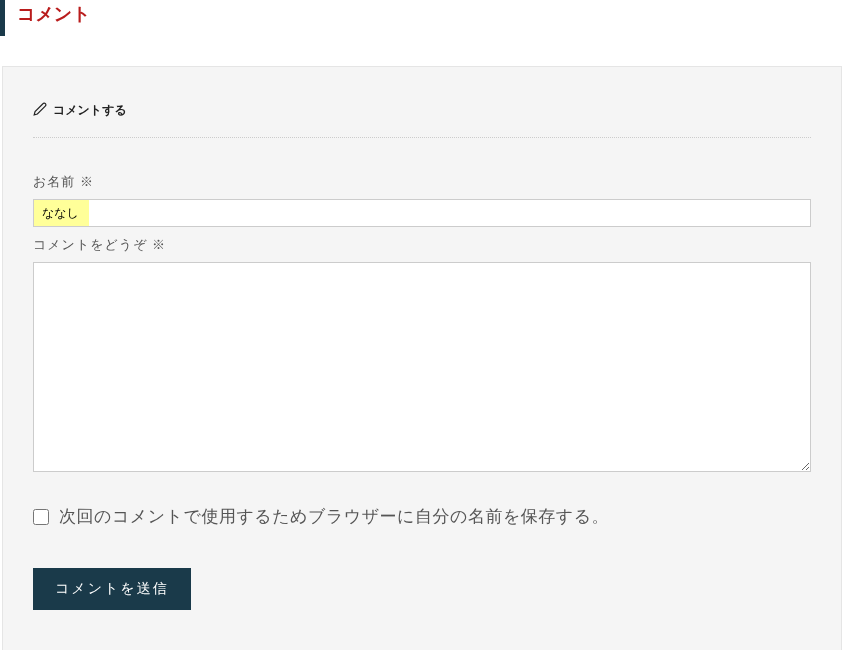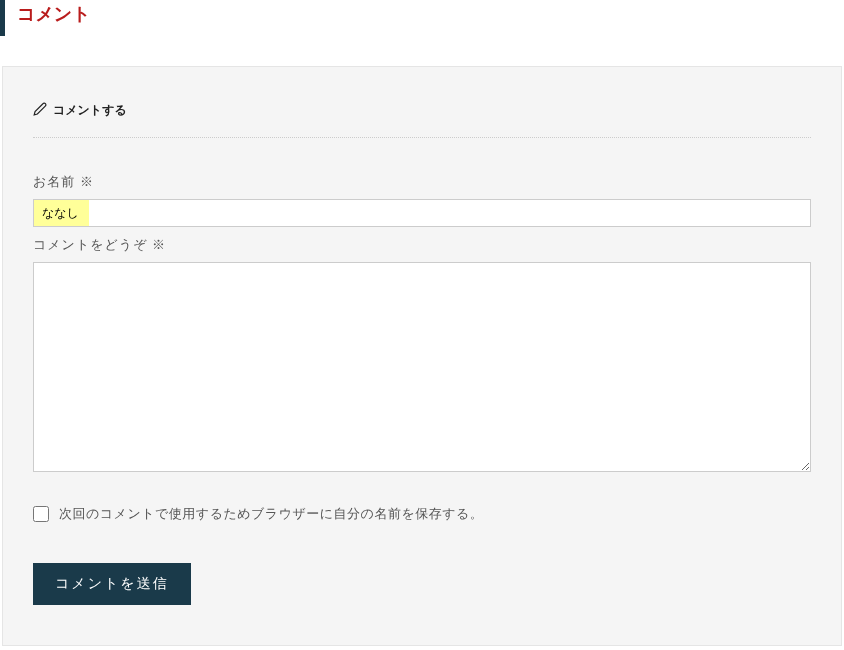--- a/index.html
+++ b/index.html
@@ -87,21 +87,21 @@
       gap: 10px;
       margin-top: 30px;
       margin-bottom: 40px;
     }
     .checkbox-row input[type="checkbox"] {
       width: 16px;
       height: 16px;
       cursor: pointer;
     }
     .checkbox-label {
-      font-size: 13px;
+      font-size: 17px;
       color: #555;
       letter-spacing: 0.5px;
     }
     .submit-button {
       background: #1a3a4a;
       color: #ffffff;
       border: none;
       padding: 12px 22px;
       font-size: 14px;
       cursor: pointer;

